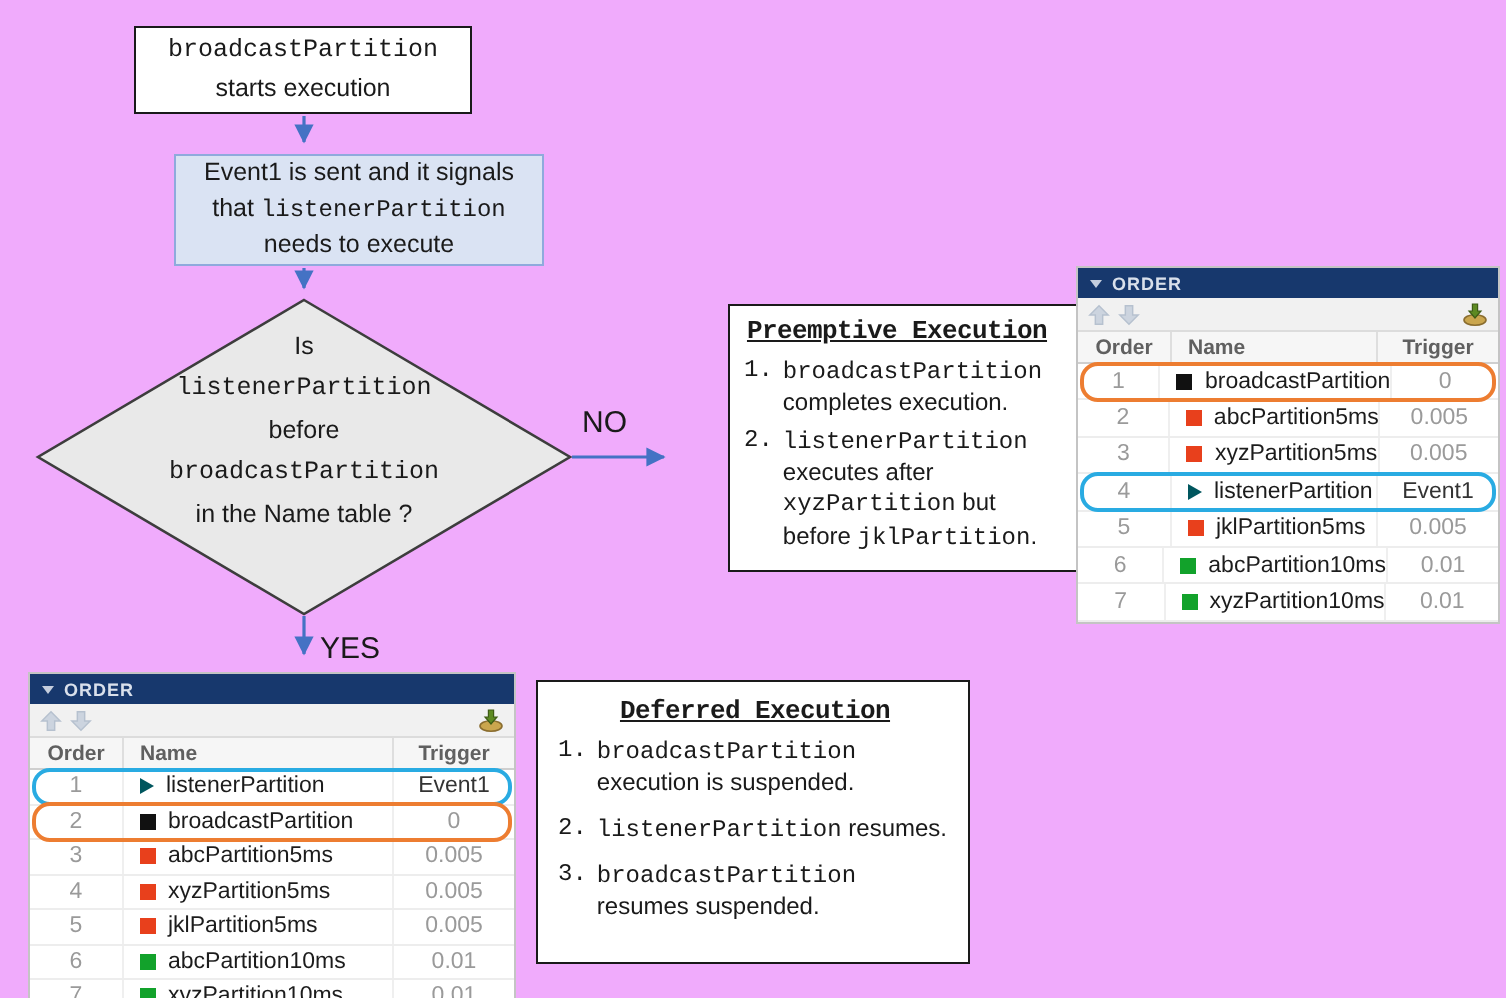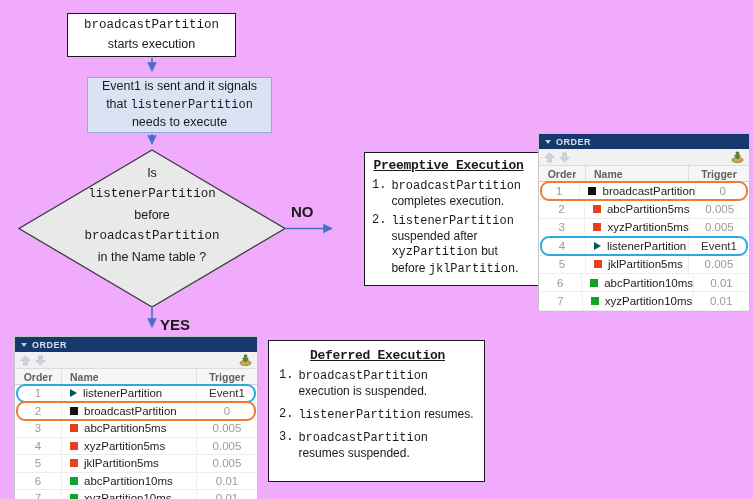--- a/index.html
+++ b/index.html
@@ -11,21 +11,21 @@
   
   .node{position:absolute;display:flex;flex-direction:column;align-items:center;
         justify-content:center;text-align:center;box-sizing:border-box;z-index:2;}
   #start-box{left:67px;top:13px;width:169px;height:44px;border:1.6px solid #1a1a1a;
              background:#fff;font-size:12.5px;line-height:1.5;}
   #event-box{left:59px;top:77px;width:185px;height:56px;background:#dae3f3;
              border:1px solid #8faadc;font-size:12.5px;line-height:1.42;margin-left:28px;}
   #event-box .code{font-size:12px;}
   #decision-text{position:absolute;left:40px;top:163px;width:224px;text-align:center;
                  font-size:12.5px;line-height:21px;z-index:2;}
-  .branch-label{position:absolute;font-weight:bold;font-size:15px;z-index:2;}
+  .branch-label{position:absolute;font-weight:normal;font-size:15px;z-index:2;}
   #no-label{left:291px;top:203px;}
   #yes-label{left:160px;top:316px;}
 
   
   .textbox{position:absolute;border:1.6px solid #1a1a1a;background:#fff;
            box-sizing:border-box;z-index:2;}
   #preemptive-box{left:343px;top:152px;width:183px;height:134px;padding:5px 21px 0 7px;margin-left:21px;}
   #deferred-box{left:268px;top:340px;width:217px;height:142px;padding:7px 8px 0 10px;}
   .box-title{font-family:"Liberation Mono","DejaVu Sans Mono",monospace;font-weight:bold;
              font-size:13px;text-align:center;text-decoration:underline;margin-bottom:5px;
@@ -109,21 +109,21 @@
 
   <div id="preemptive-box" class="textbox">
     <div class="box-title">Preemptive Execution</div>
     <div>
         <div class="li">
           <span class="num code">1.</span>
           <span class="libody"><span class="code">broadcastPartition</span><span> completes execution.</span></span>
         </div>
         <div class="li">
           <span class="num code">2.</span>
-          <span class="libody"><span class="code">listenerPartition</span><span> suspended after </span><span class="code">xyzPartition</span><span> but before </span><span class="code">jklPartition</span><span>.</span></span>
+          <span class="libody"><span class="code">listenerPartition</span><span> executes after </span><span class="code">xyzPartition</span><span> but before </span><span class="code">jklPartition</span><span>.</span></span>
         </div>
       </div>
   </div>
 
   <div id="deferred-box" class="textbox">
     <div class="box-title">Deferred Execution</div>
     <div>
         <div class="li">
           <span class="num code">1.</span>
           <span class="libody"><span class="code">broadcastPartition</span><span> execution is suspended.</span></span>

